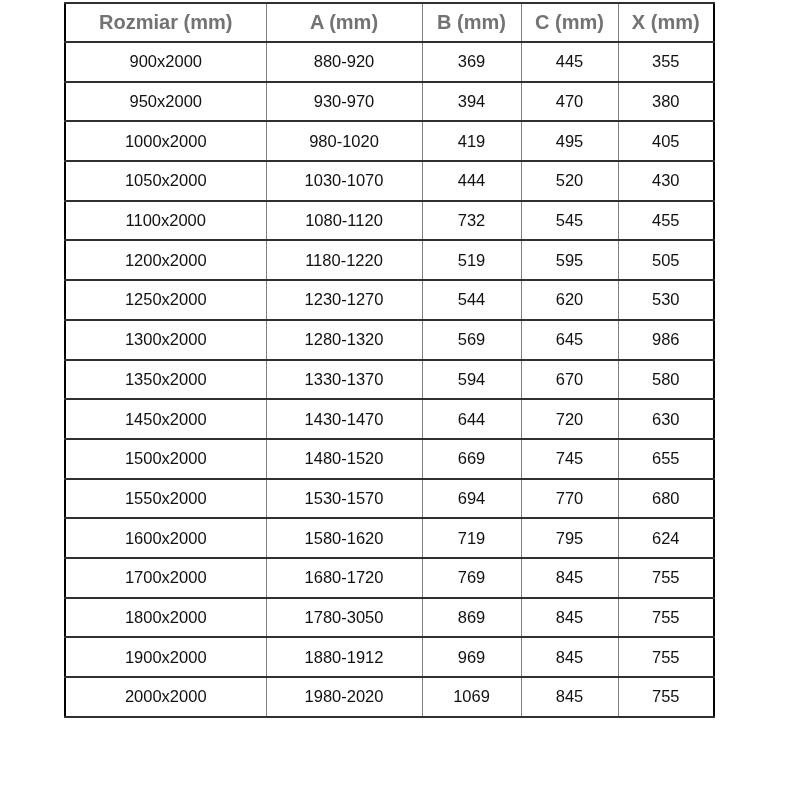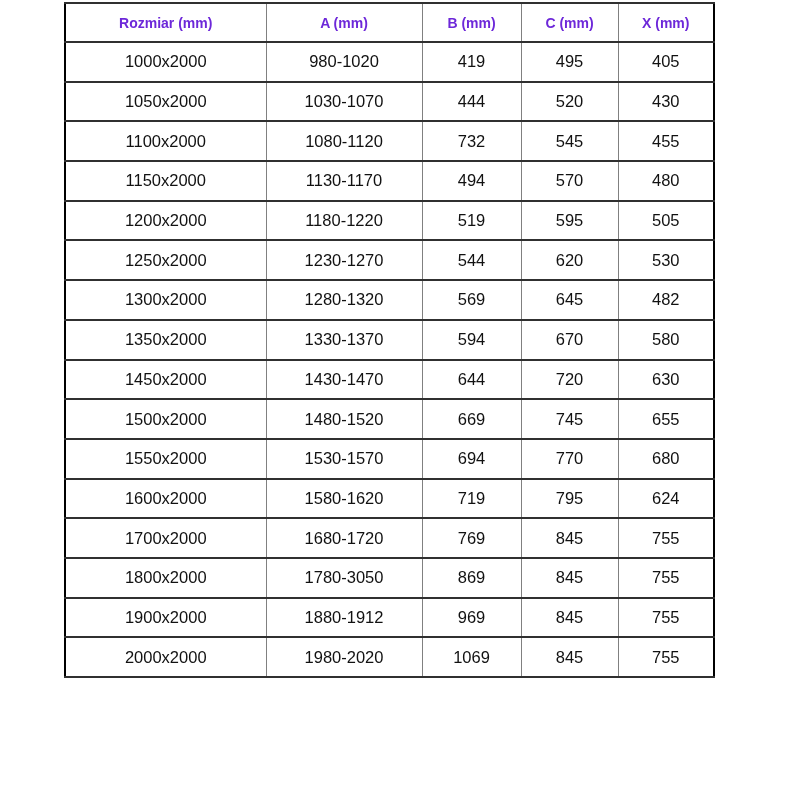--- a/index.html
+++ b/index.html
@@ -33,23 +33,23 @@
     padding: 0;
     border-left: 1px solid #808080;
     border-right: 1px solid #808080;
     border-top: 2px solid #303030;
     border-bottom: 2px solid #303030;
     overflow: hidden;
     white-space: nowrap;
   }
   table.size-table th {
     height: 37px;
-    font-size: 14px;
+    font-size: 20px;
     font-weight: bold;
-    color: #6d28d9;
+    color: #737373;
   }
   table.size-table td {
     height: 37.7px;
     font-size: 16.5px;
     font-weight: normal;
     color: #111111;
   }
   
   col.c-rozmiar { width: 201px; }
   col.c-a       { width: 156px; }
@@ -73,20 +73,34 @@
       <tr>
           <th>Rozmiar (mm)</th>
           <th>A (mm)</th>
           <th>B (mm)</th>
           <th>C (mm)</th>
           <th>X (mm)</th>
         </tr>
     </thead>
     <tbody>
         <tr>
+          <td>900x2000</td>
+          <td>880-920</td>
+          <td>369</td>
+          <td>445</td>
+          <td>355</td>
+        </tr>
+        <tr>
+          <td>950x2000</td>
+          <td>930-970</td>
+          <td>394</td>
+          <td>470</td>
+          <td>380</td>
+        </tr>
+        <tr>
           <td>1000x2000</td>
           <td>980-1020</td>
           <td>419</td>
           <td>495</td>
           <td>405</td>
         </tr>
         <tr>
           <td>1050x2000</td>
           <td>1030-1070</td>
           <td>444</td>
@@ -94,46 +108,39 @@
           <td>430</td>
         </tr>
         <tr>
           <td>1100x2000</td>
           <td>1080-1120</td>
           <td>732</td>
           <td>545</td>
           <td>455</td>
         </tr>
         <tr>
-          <td>1150x2000</td>
-          <td>1130-1170</td>
-          <td>494</td>
-          <td>570</td>
-          <td>480</td>
-        </tr>
-        <tr>
           <td>1200x2000</td>
           <td>1180-1220</td>
           <td>519</td>
           <td>595</td>
           <td>505</td>
         </tr>
         <tr>
           <td>1250x2000</td>
           <td>1230-1270</td>
           <td>544</td>
           <td>620</td>
           <td>530</td>
         </tr>
         <tr>
           <td>1300x2000</td>
           <td>1280-1320</td>
           <td>569</td>
           <td>645</td>
-          <td>482</td>
+          <td>986</td>
         </tr>
         <tr>
           <td>1350x2000</td>
           <td>1330-1370</td>
           <td>594</td>
           <td>670</td>
           <td>580</td>
         </tr>
         <tr>
           <td>1450x2000</td>

